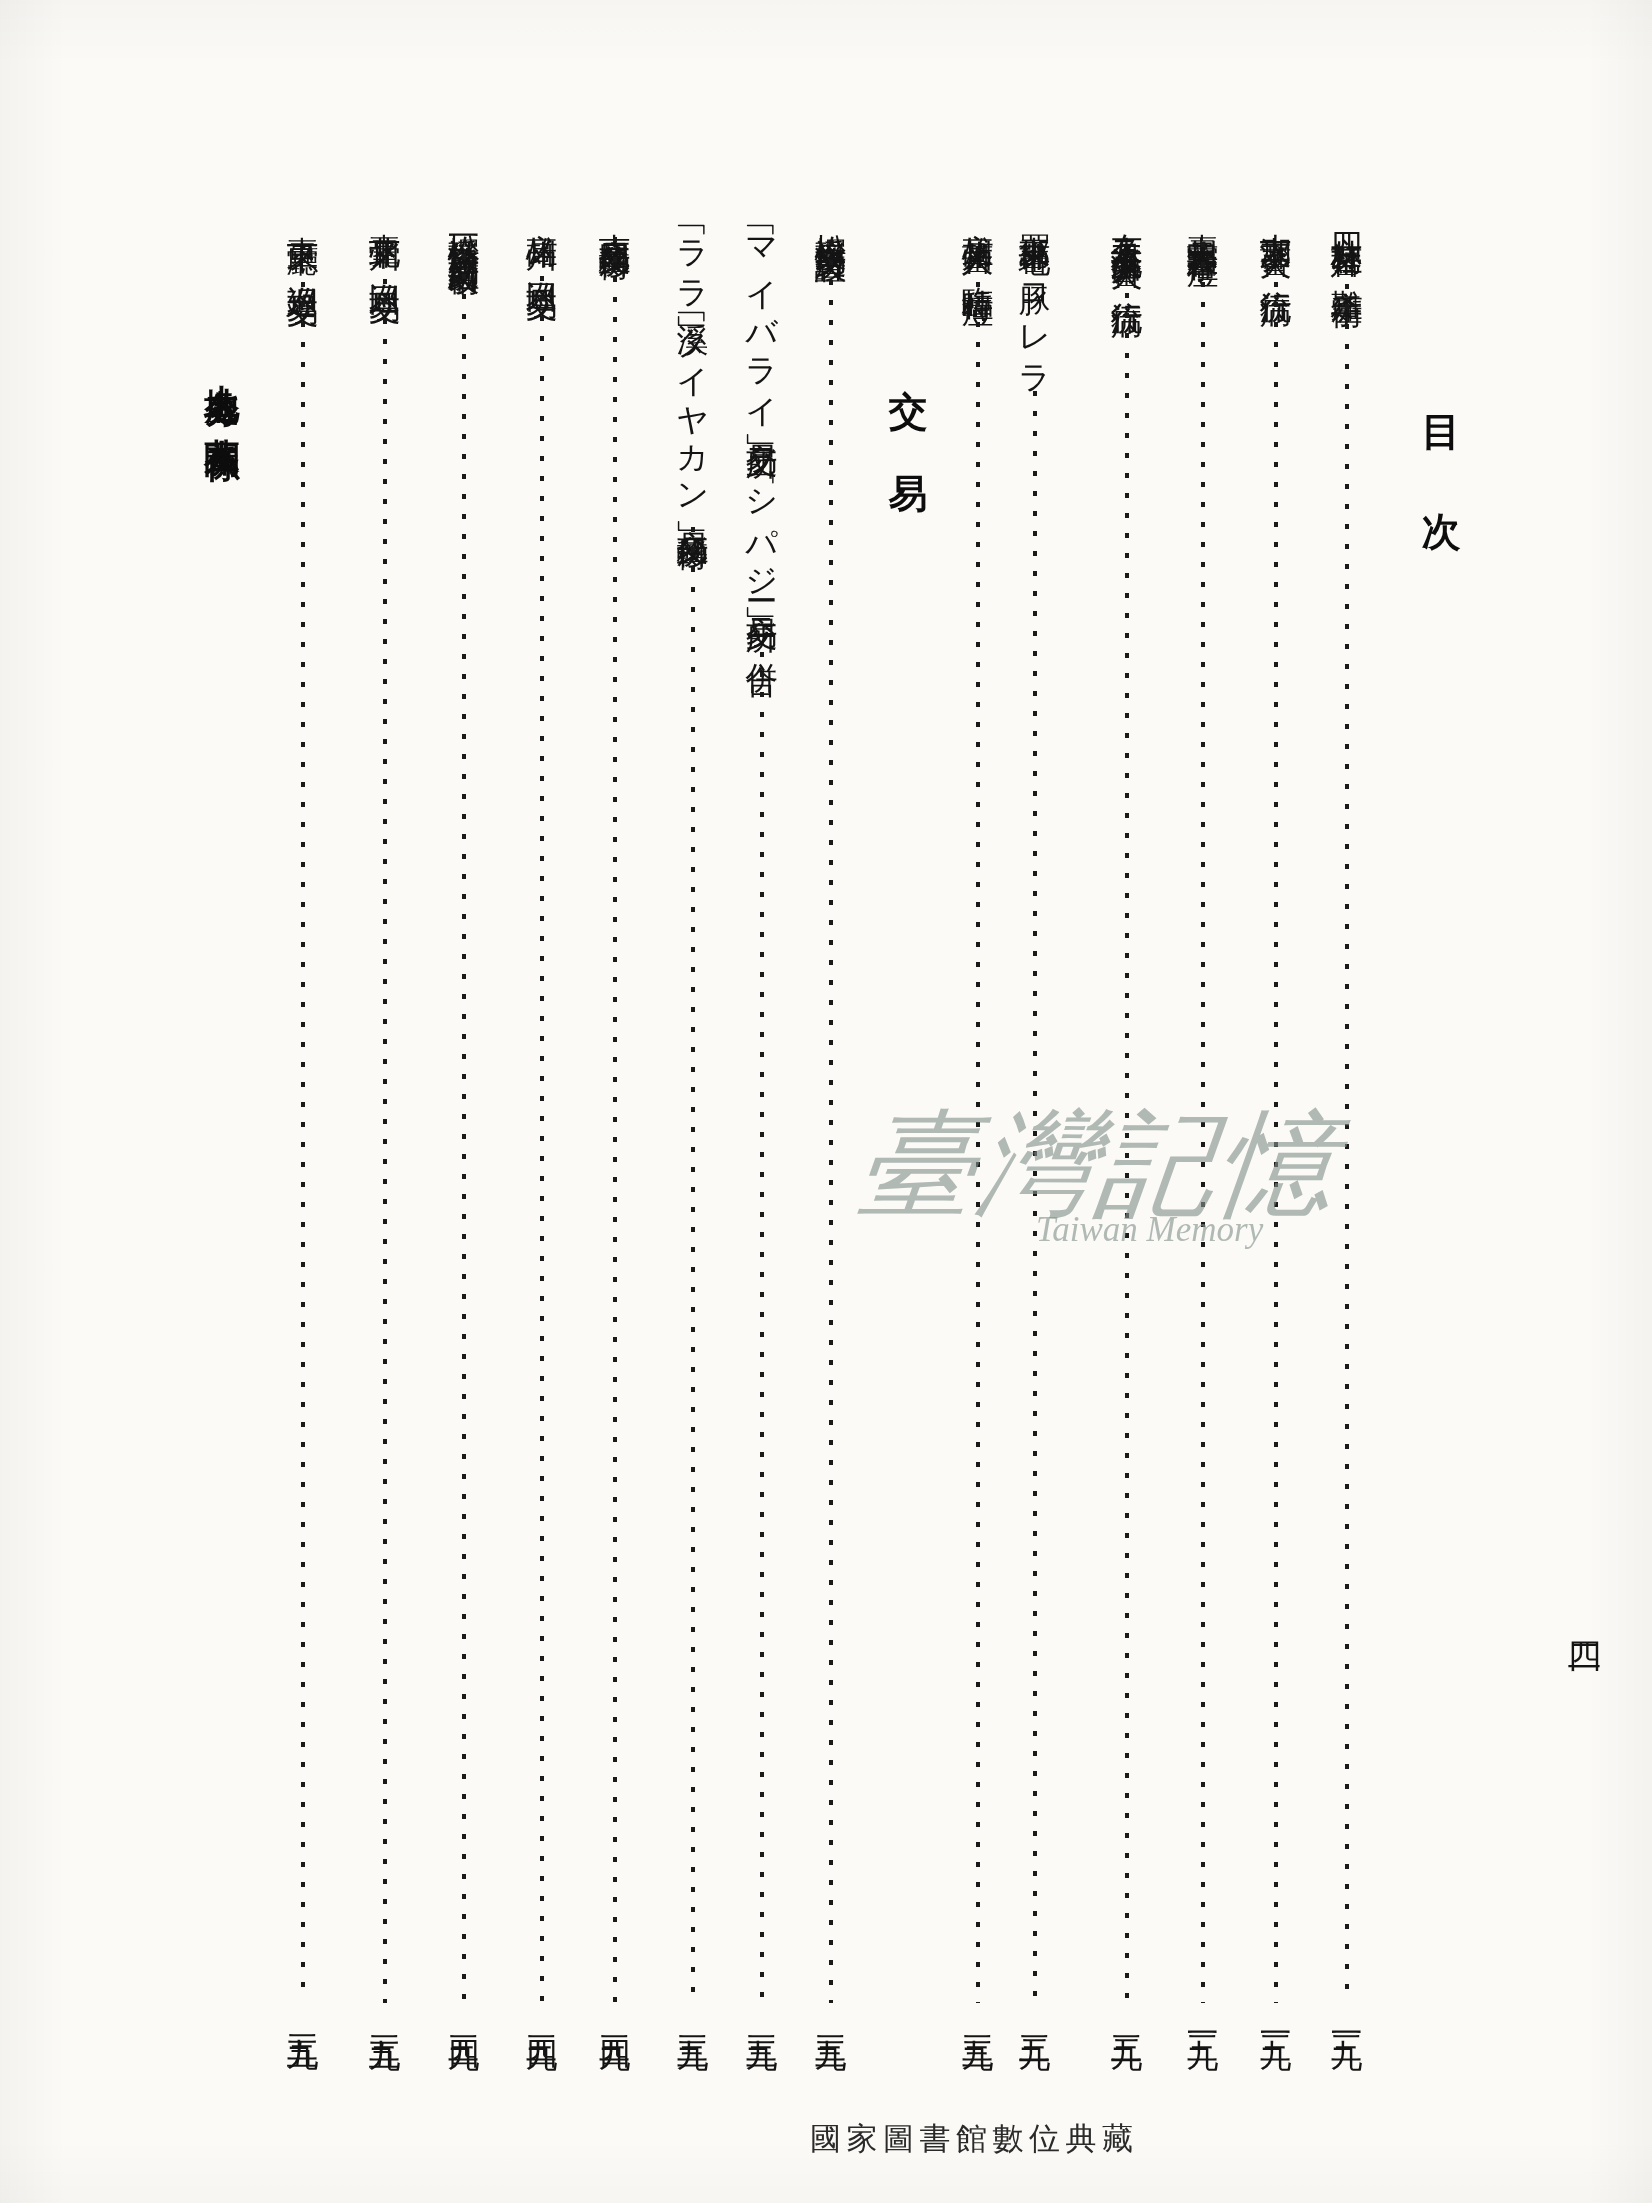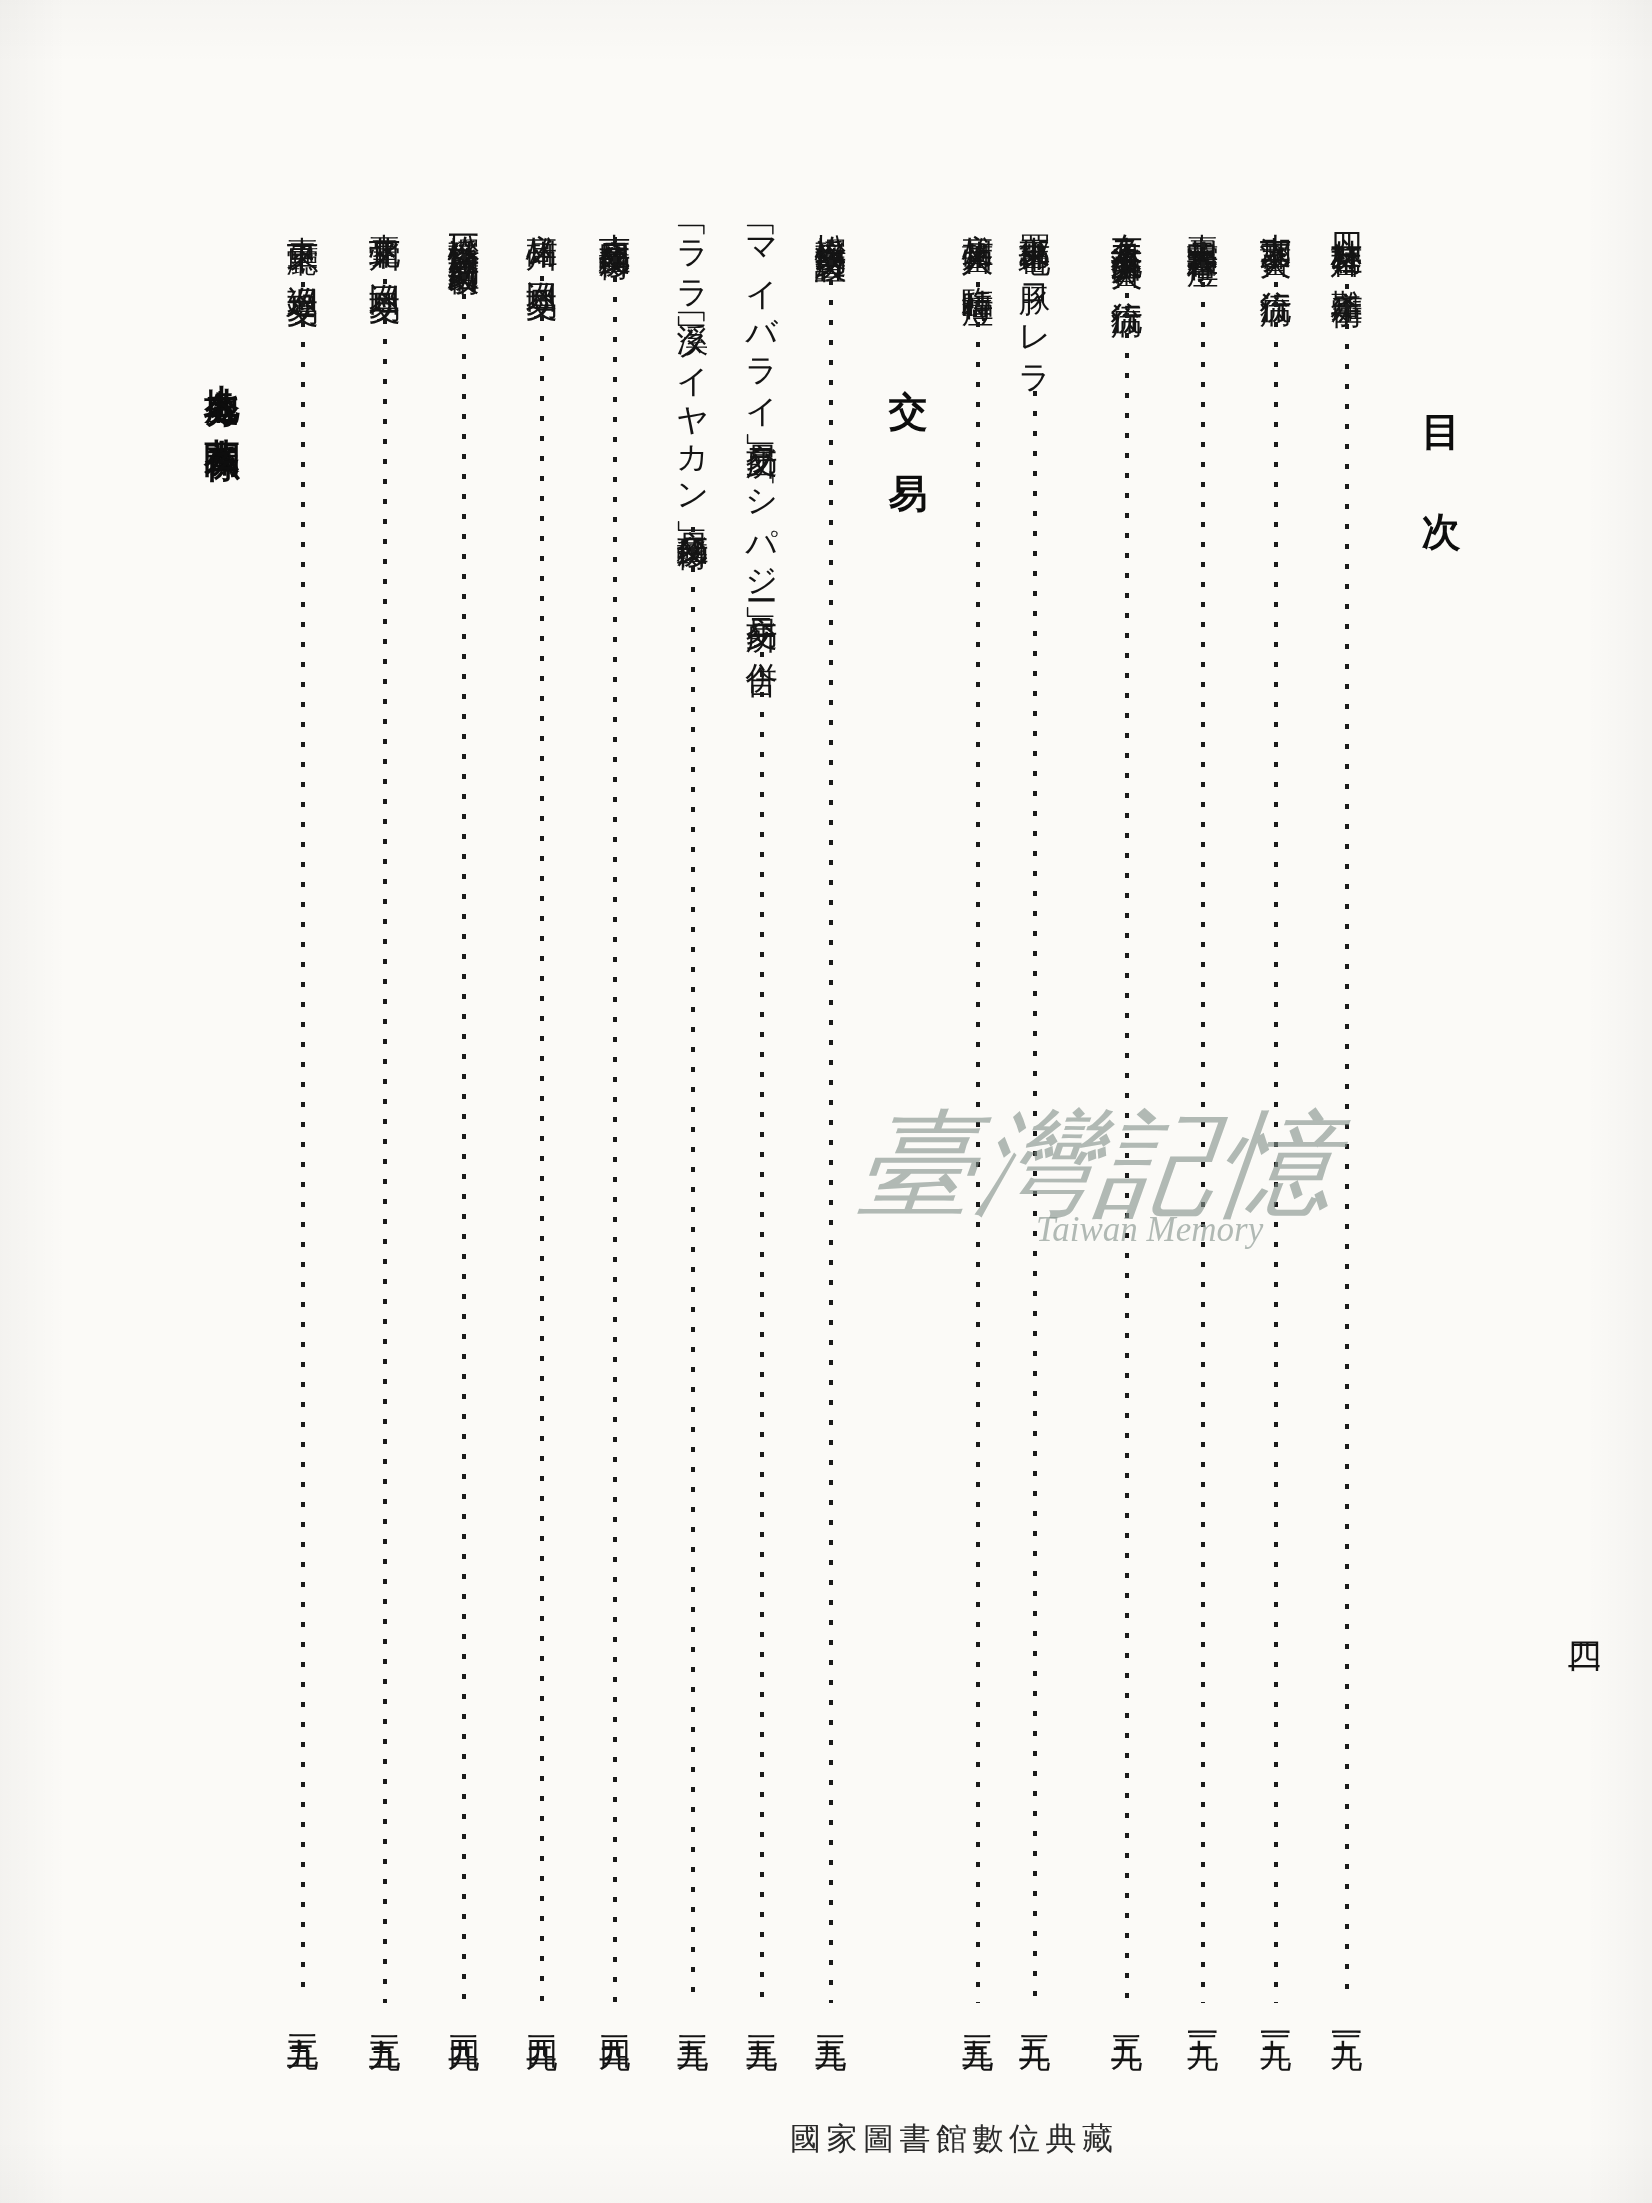--- a/index.html
+++ b/index.html
@@ -54,21 +54,21 @@
     transform:skewX(-6deg);
   }
   .watermark-latin{
     position:absolute;left:1036px;top:1210px;
     font-size:35px;font-style:italic;
     color:rgba(130,145,138,0.62);
     white-space:nowrap;
     text-align:right;
   }
   .footer-caption{
-    position:absolute;left:790px;top:2118px;
+    position:absolute;left:810px;top:2118px;
     font-size:31px;letter-spacing:5.5px;color:#2a2a2a;
     white-space:nowrap;
   }
   .folio{
     position:absolute;left:1567px;top:1616px;
     writing-mode:vertical-rl;text-orientation:upright;
     font-size:34px;letter-spacing:3.7px;line-height:1;color:#141414;
   }
 </style>
 </head>

